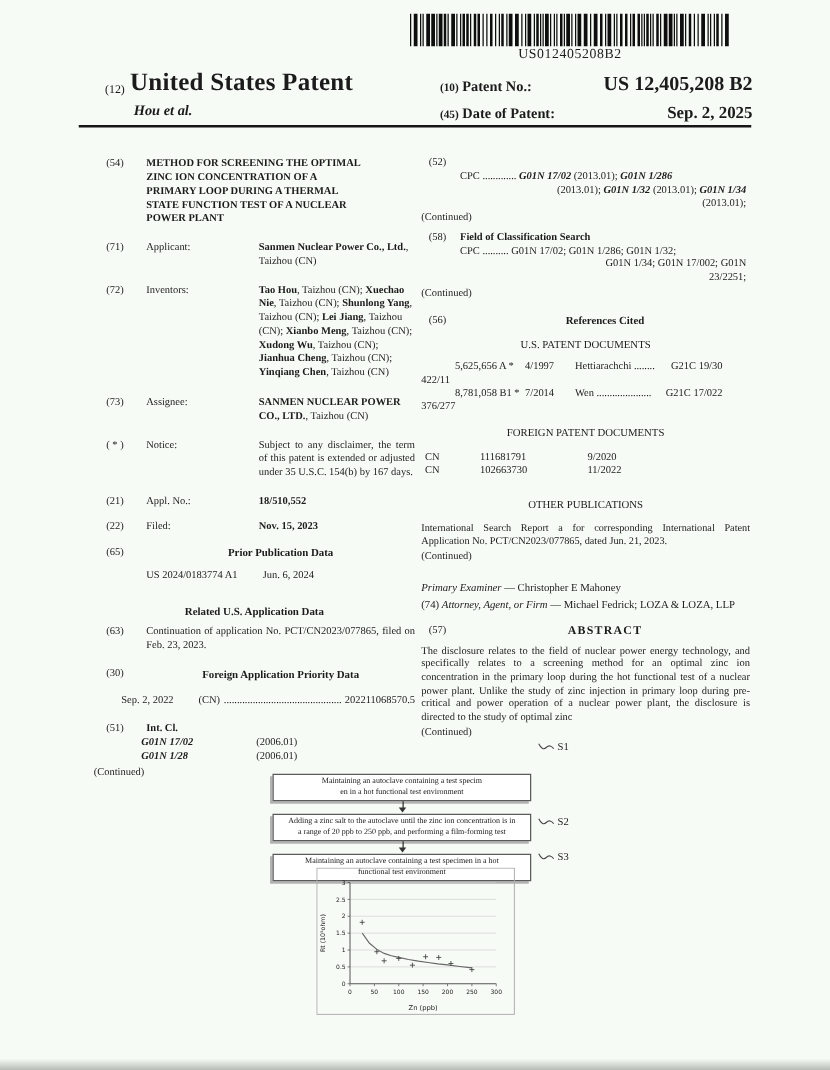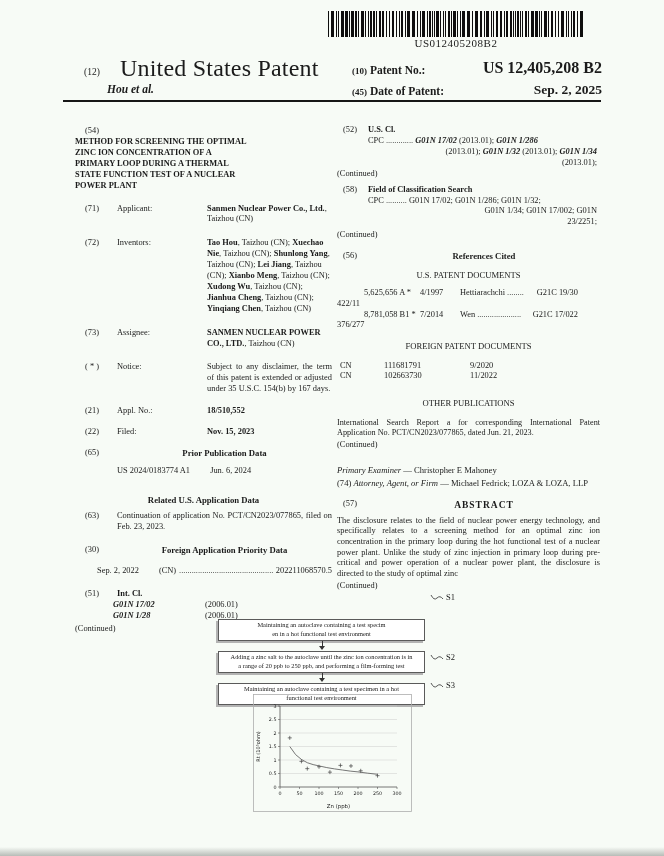--- a/index.html
+++ b/index.html
@@ -7,21 +7,21 @@
        font-family:"Liberation Serif",serif;color:#1b1b1b;}
   .page{position:relative;width:664px;height:856px;background:#f7fbf6;}
   .bottom-fade{position:absolute;left:0;right:0;bottom:0;height:9px;
        background:linear-gradient(rgba(190,196,190,0),#b7bcb7);}
   
   .bc{position:absolute;left:320px;top:11px;width:272px;text-align:center;}
   .bc-bars{height:26px;display:flex;justify-content:center;}
   .bar{background:#0e0e0e;height:100%;flex:none;}
   .bc-text{font-size:11px;margin-top:0px;letter-spacing:0.5px;}
   .h12{position:absolute;left:84px;top:67px;font-size:9.5px;}
-  .htitle{position:absolute;left:120px;top:55px;font-size:24px;font-weight:normal;letter-spacing:0.2px;}
+  .htitle{position:absolute;left:104px;top:55px;font-size:20px;font-weight:bold;letter-spacing:0.2px;}
   .hsub{position:absolute;left:107px;top:83px;font-size:11.5px;font-weight:bold;font-style:italic;}
   .hline{position:absolute;font-size:11.5px;font-weight:bold;}
   .hline .paren{font-size:9px;font-weight:bold;}
   .hpn{position:absolute;right:62px;top:59px;font-size:16px;font-weight:bold;}
   .hdt{position:absolute;right:62px;top:82px;font-size:13.5px;font-weight:bold;}
   .rule{position:absolute;left:63px;top:100px;width:538px;height:2px;background:#161616;}
   
   .col{position:absolute;top:118px;font-size:8.4px;line-height:1.3;}
   .col-left{left:75px;width:257px;}
   .col-right{left:337px;width:263px;}
@@ -166,21 +166,21 @@
   <span class="h12">(12)</span>
   <span class="htitle">United States Patent</span>
   <span class="hsub">Hou et al.</span>
   <span class="hline" style="left:352px;top:64px;"><span class="paren">(10)</span> <span>Patent No.:</span></span>
   <span class="hpn">US 12,405,208 B2</span>
   <span class="hline" style="left:352px;top:85px;"><span class="paren">(45)</span> <span>Date of Patent:</span></span>
   <span class="hdt">Sep. 2, 2025</span>
   <div class="rule"></div>
 
   <div class="col col-left">
-    <div class="sec" style="margin-top:8px;flex-direction:column;">
+    <div class="sec" style="margin-top:8px;">
       <span class="tag">(54)</span>
       <span class="val b pre">METHOD FOR SCREENING THE OPTIMAL
 ZINC ION CONCENTRATION OF A
 PRIMARY LOOP DURING A THERMAL
 STATE FUNCTION TEST OF A NUCLEAR
 POWER PLANT</span>
     </div>
     <div class="sec" style="margin-top:12px;">
       <span class="tag">(71)</span>
       <span class="val inner">
@@ -257,21 +257,20 @@
     <div class="intcl">
       <span class="code bi">G01N 1/28</span>
       <span>(2006.01)</span>
     </div>
     <div class="cont" style="margin-top:2px;">(Continued)</div>
   </div>
 
   <div class="col col-right">
     <div class="sec" style="margin-top:7px;">
       <span class="tagr">(52)</span>
-      <span class="val b">U.S. Cl.</span>
     </div>
     <div class="cpc1"><span>CPC ............. </span><span class="bi">G01N 17/02</span><span> (2013.01); </span><span class="bi">G01N 1/286</span></div>
     <div class="cpcr"><span>(2013.01); </span><span class="bi">G01N 1/32</span><span> (2013.01); </span><span class="bi">G01N 1/34</span></div>
     <div class="cpcr"><span>(2013.01);</span></div>
     <div class="cont">(Continued)</div>
     <div class="sec" style="margin-top:5px;">
       <span class="tagr">(58)</span>
       <span class="val b">Field of Classification Search</span>
     </div>
     <div class="cpc1">CPC .......... G01N 17/02; G01N 1/286; G01N 1/32;</div>

